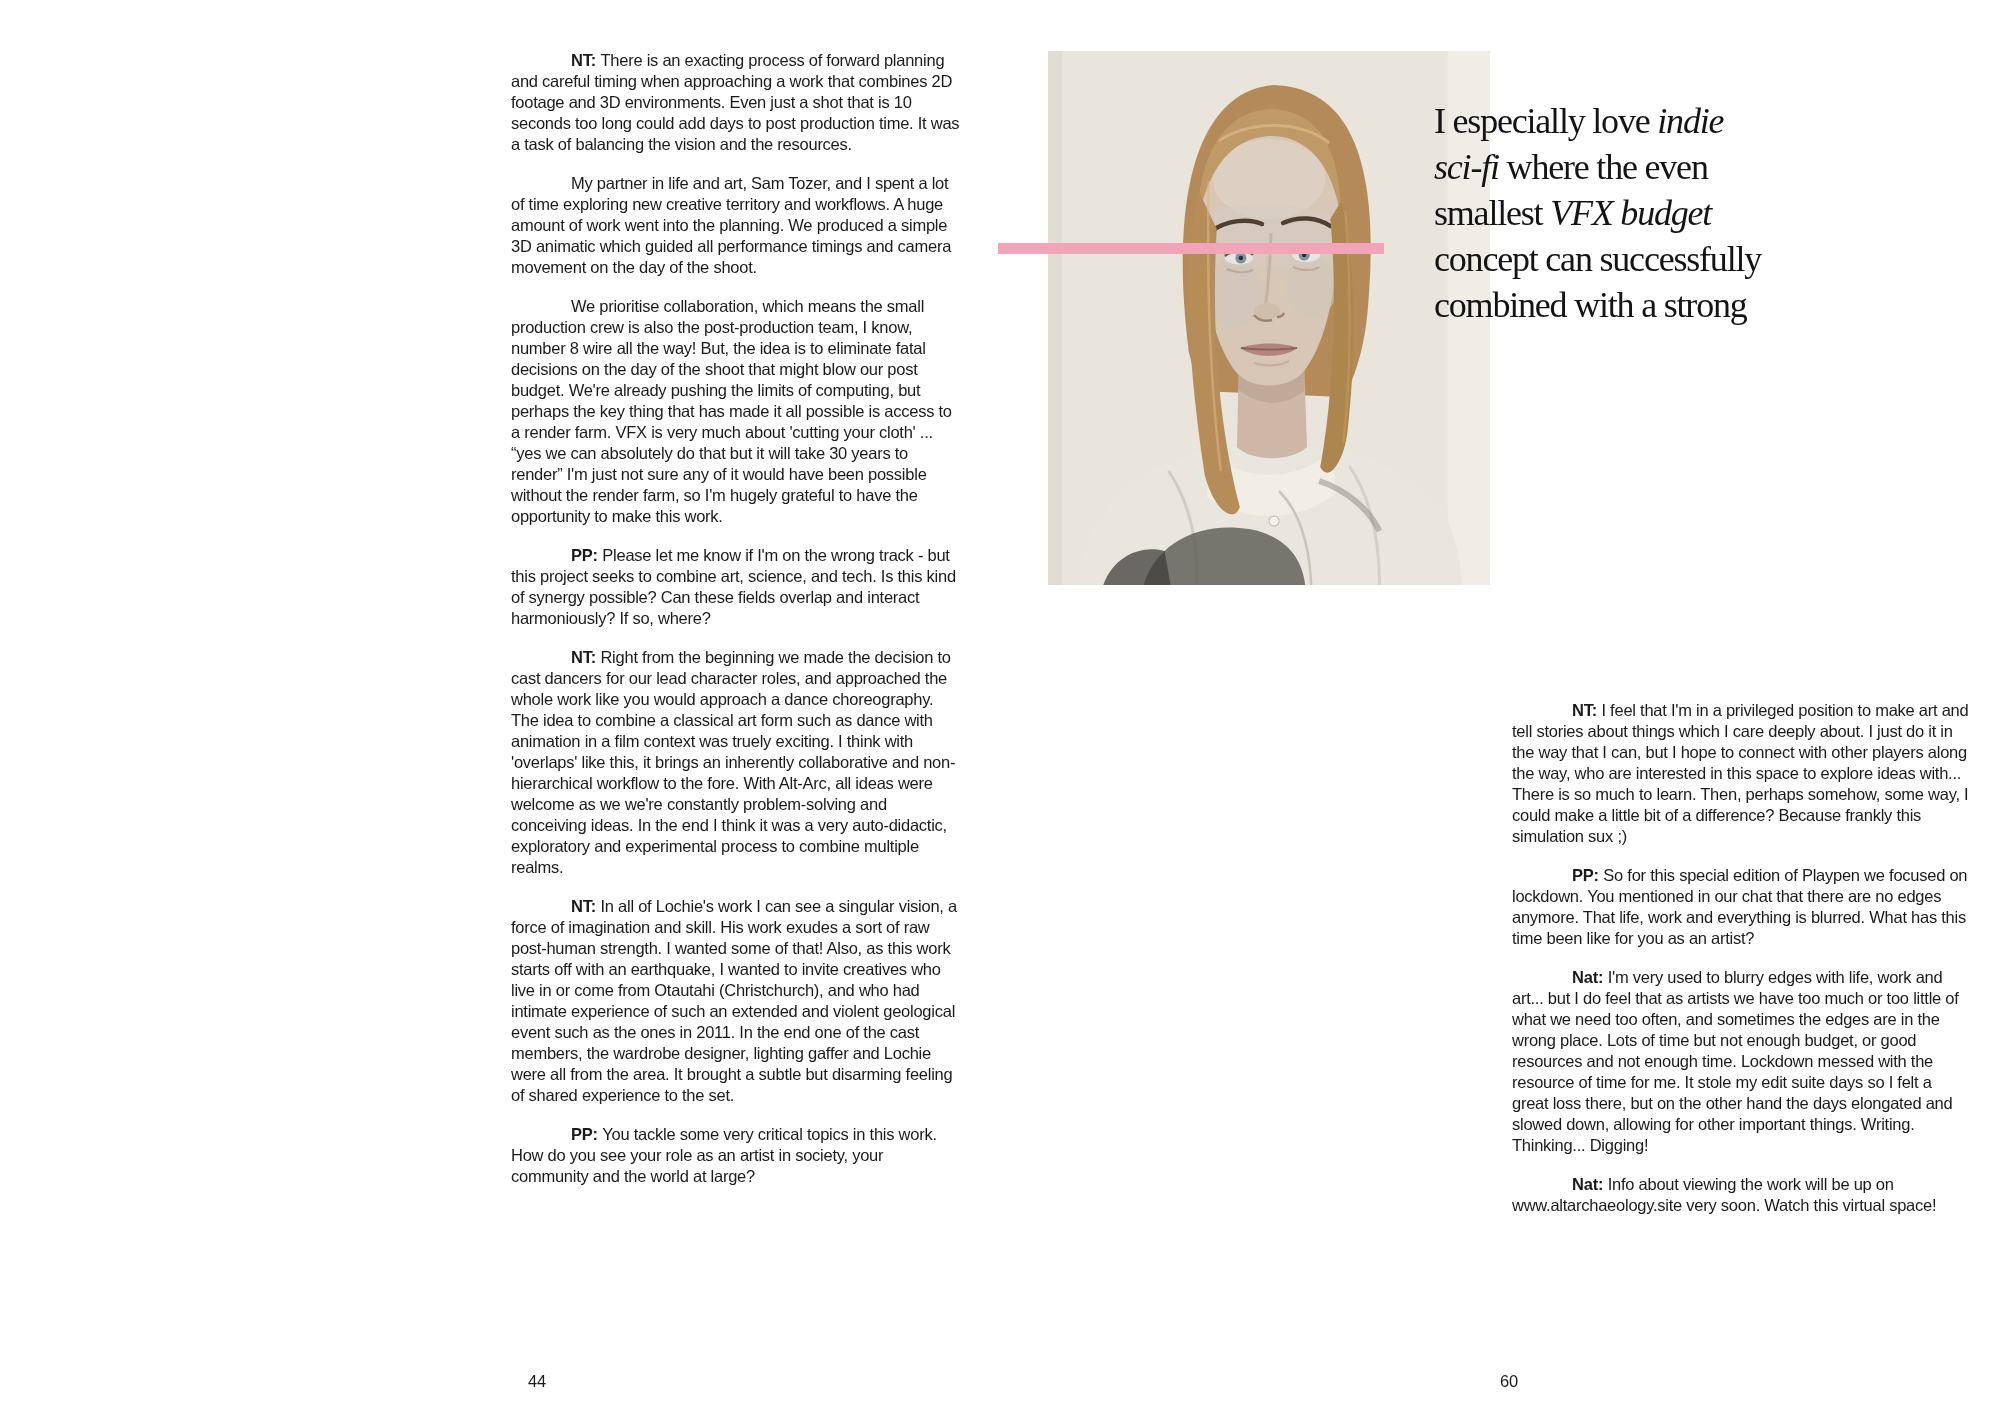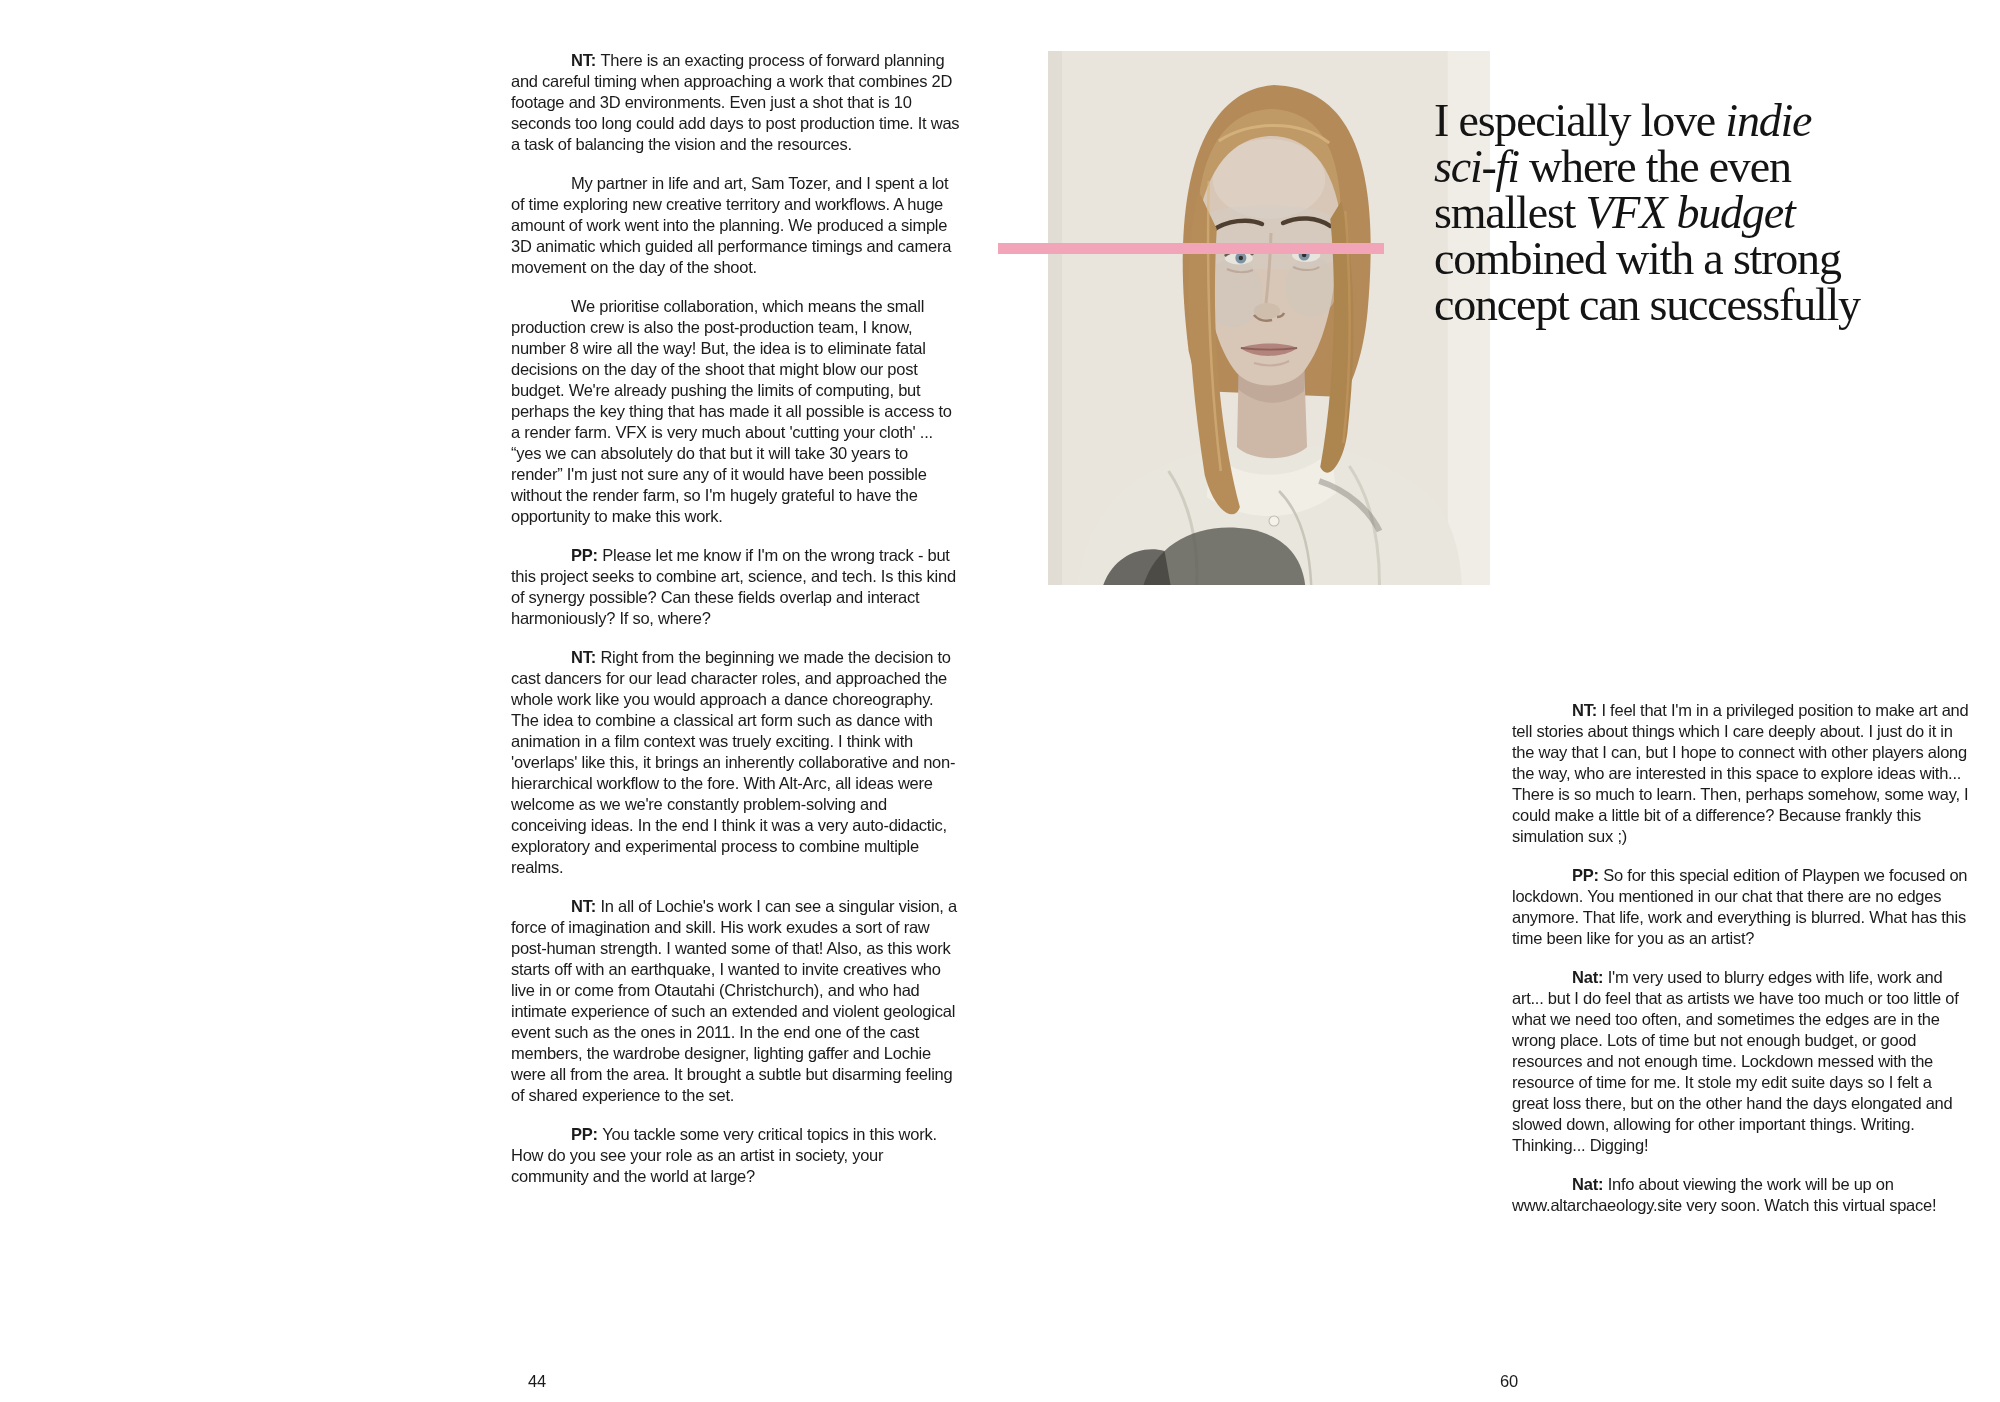--- a/index.html
+++ b/index.html
@@ -28,21 +28,21 @@
     overflow:hidden;
   }
   .photo-wrap svg{display:block;width:100%;height:100%;}
   .pink-bar{
     position:absolute;left:998px;top:243px;width:386px;height:11px;
     z-index:3;
   }
   .pull-quote{
     position:absolute;left:1434px;top:98px;width:540px;
     font-family:"Liberation Serif",serif;
-    font-size:46px;line-height:46px;letter-spacing:-1.2px;
+    font-size:36px;line-height:46px;letter-spacing:-1.2px;
     color:#141414;z-index:4;
   }
   .q-line{white-space:nowrap;}
   .q-line .it{font-style:italic;}
   .page-num{
     position:absolute;top:1372px;
     font-size:16.5px;letter-spacing:-0.25px;color:#1b1b1b;
   }
   .page-num.pn-left{left:528px;}
   .page-num.pn-right{left:1500px;}
@@ -122,22 +122,22 @@
       <path d="M296,160 C302,240 302,320 294,392" stroke="#c69a60" stroke-width="2.5" fill="none" opacity="0.6"></path>
     </svg>
   </div>
 
   <div class="pink-bar" style="background: rgb(242, 164, 184);"></div>
 
   <div class="pull-quote" id="pull-quote">
       <div class="q-line"><span>I especially love </span><span class="it">indie</span></div>
       <div class="q-line"><span class="it">sci-fi</span><span> where the even</span></div>
       <div class="q-line"><span>smallest </span><span class="it">VFX budget</span></div>
+      <div class="q-line"><span>concept can successfully</span></div>
       <div class="q-line"><span>combined with a strong</span></div>
-      <div class="q-line"><span>concept can successfully</span></div>
     </div>
 
   <div class="col right-col" id="right-col">
       <p class="para"><strong>NT: </strong>I feel that I'm in a privileged position to make art and tell stories about things which I care deeply about. I just do it in the way that I can, but I hope to connect with other players along the way, who are interested in this space to explore ideas with... There is so much to learn. Then, perhaps somehow, some way, I could make a little bit of a difference? Because frankly this simulation sux ;)</p>
       <p class="para"><strong>PP: </strong>So for this special edition of Playpen we focused on lockdown. You mentioned in our chat that there are no edges anymore. That life, work and everything is blurred. What has this time been like for you as an artist?</p>
       <p class="para"><strong>Nat: </strong>I'm very used to blurry edges with life, work and art... but I do feel that as artists we have too much or too little of what we need too often, and sometimes the edges are in the wrong place. Lots of time but not enough budget, or good resources and not enough time. Lockdown messed with the resource of time for me. It stole my edit suite days so I felt a great loss there, but on the other hand the days elongated and slowed down, allowing for other important things. Writing. Thinking... Digging!</p>
       <p class="para"><strong>Nat: </strong>Info about viewing the work will be up on www.altarchaeology.site very soon. Watch this virtual space!</p>
     </div>
 
   <div class="page-num pn-left">44</div>

